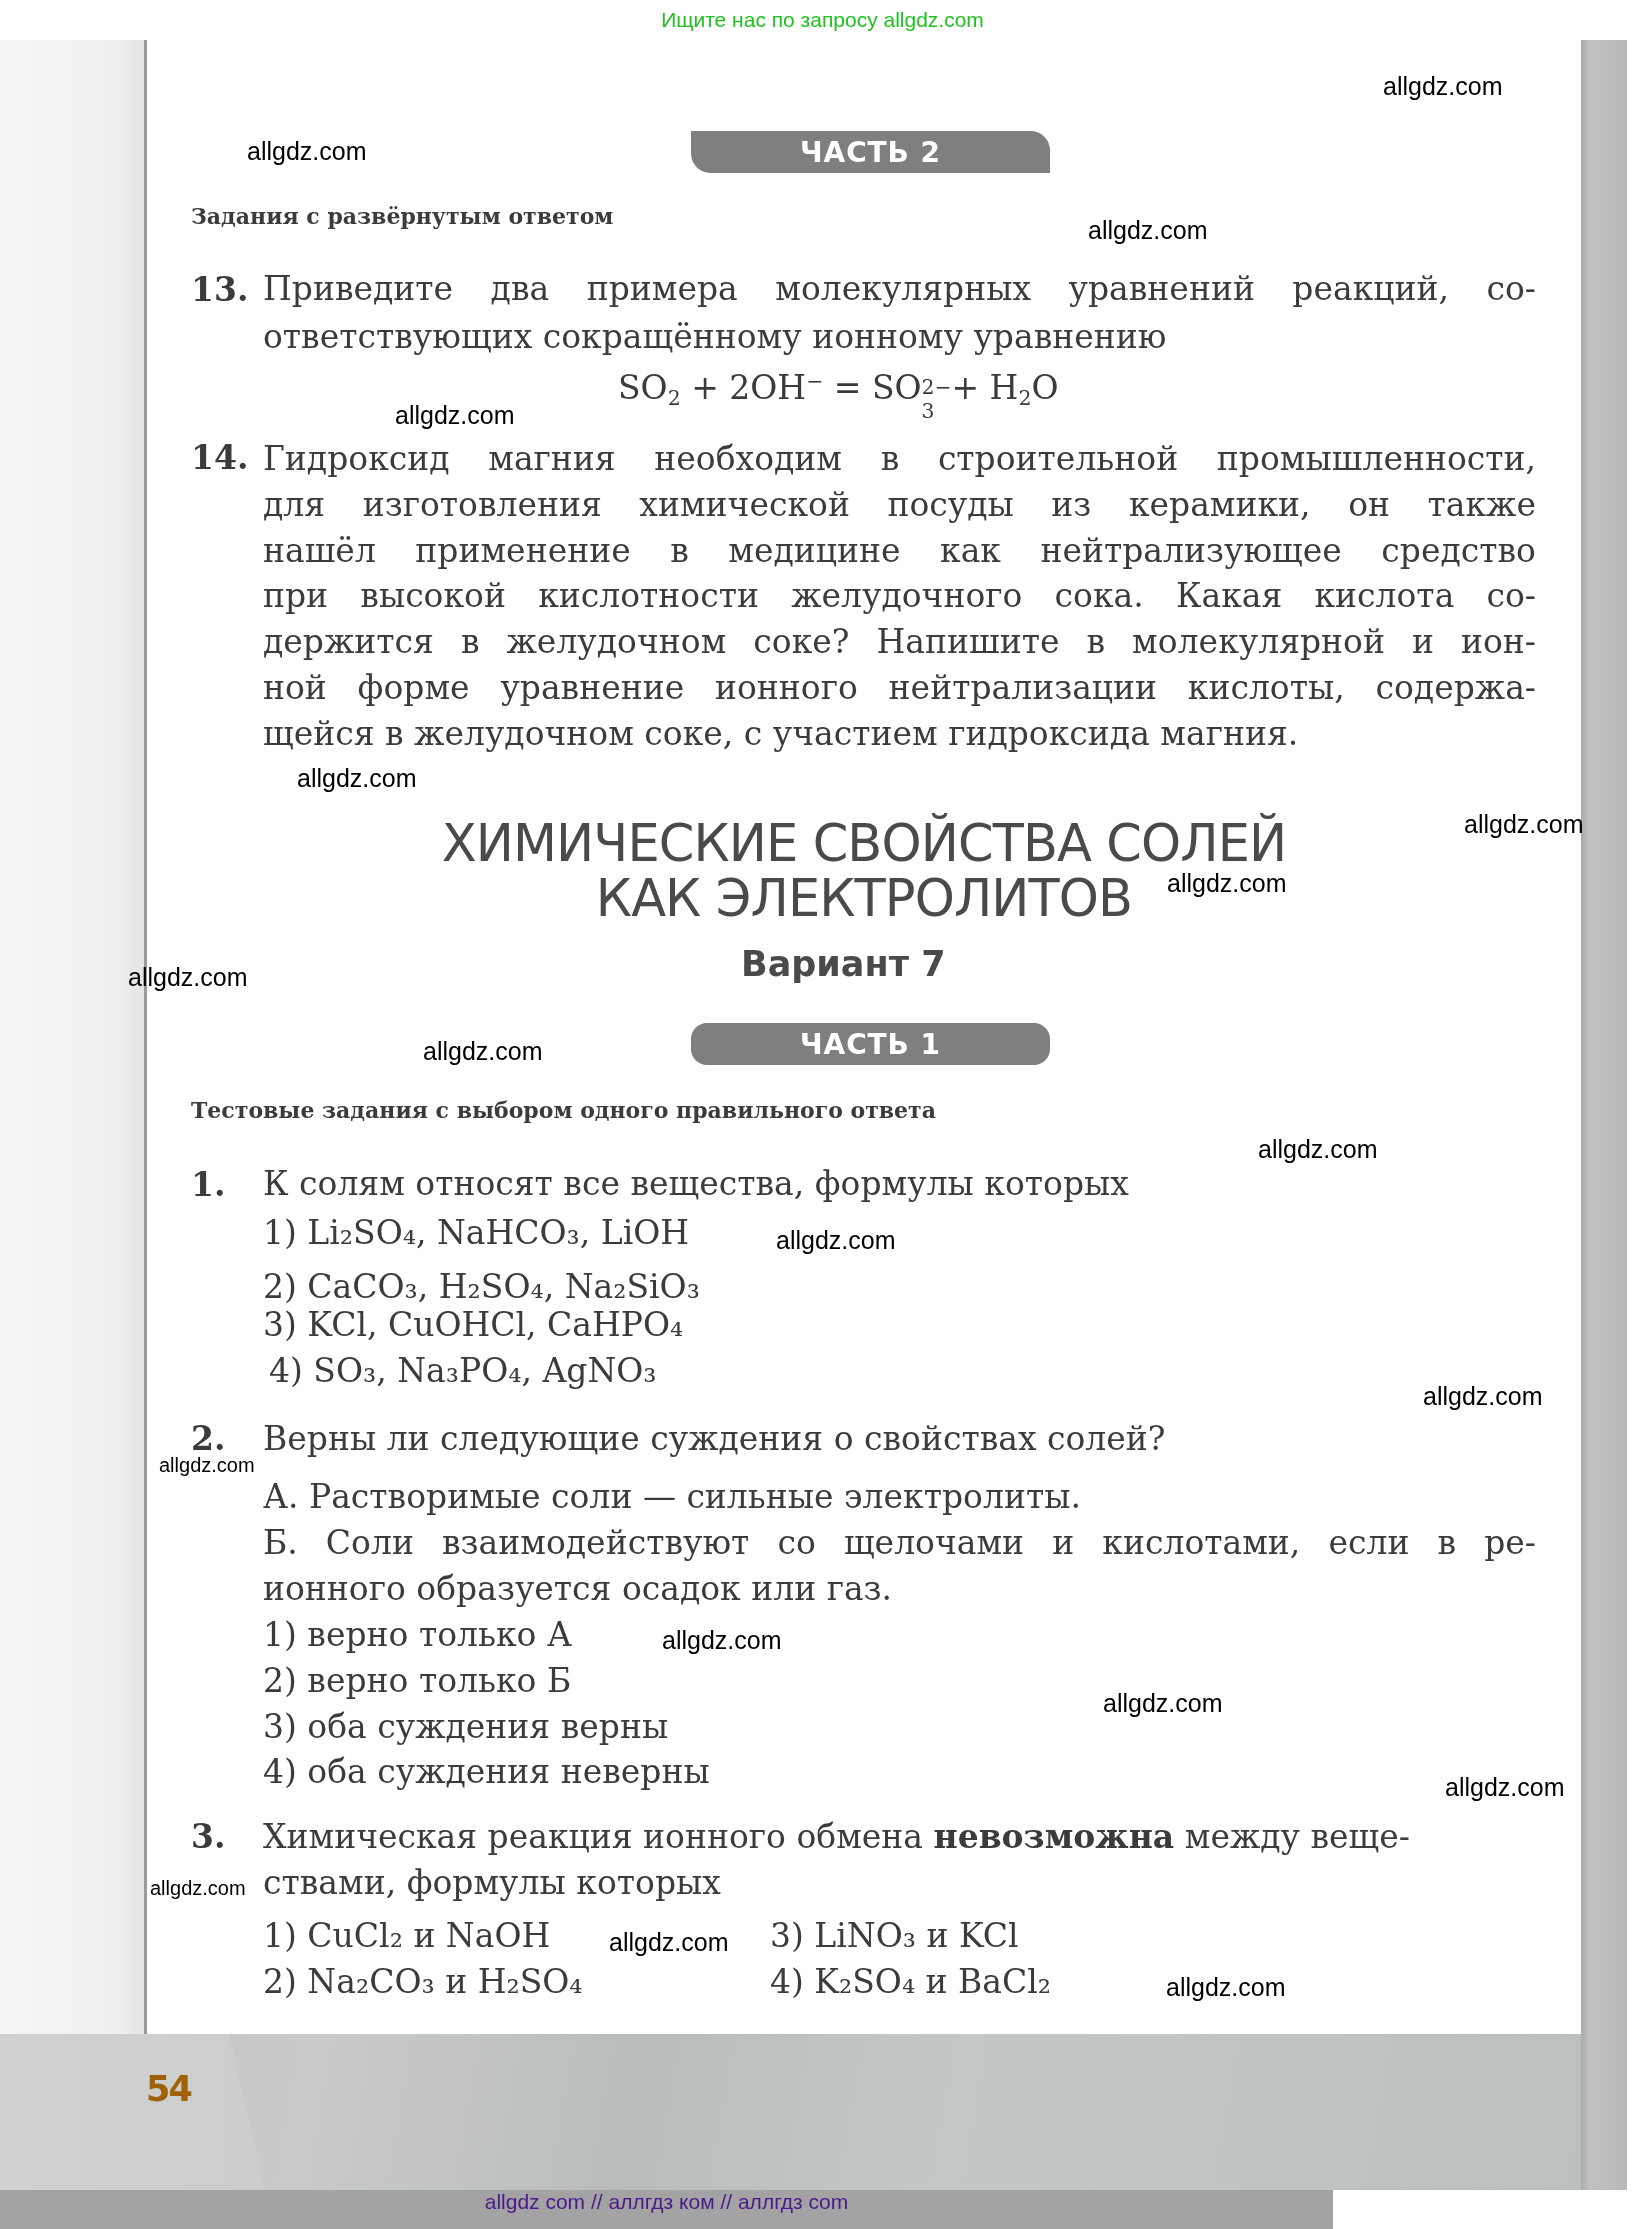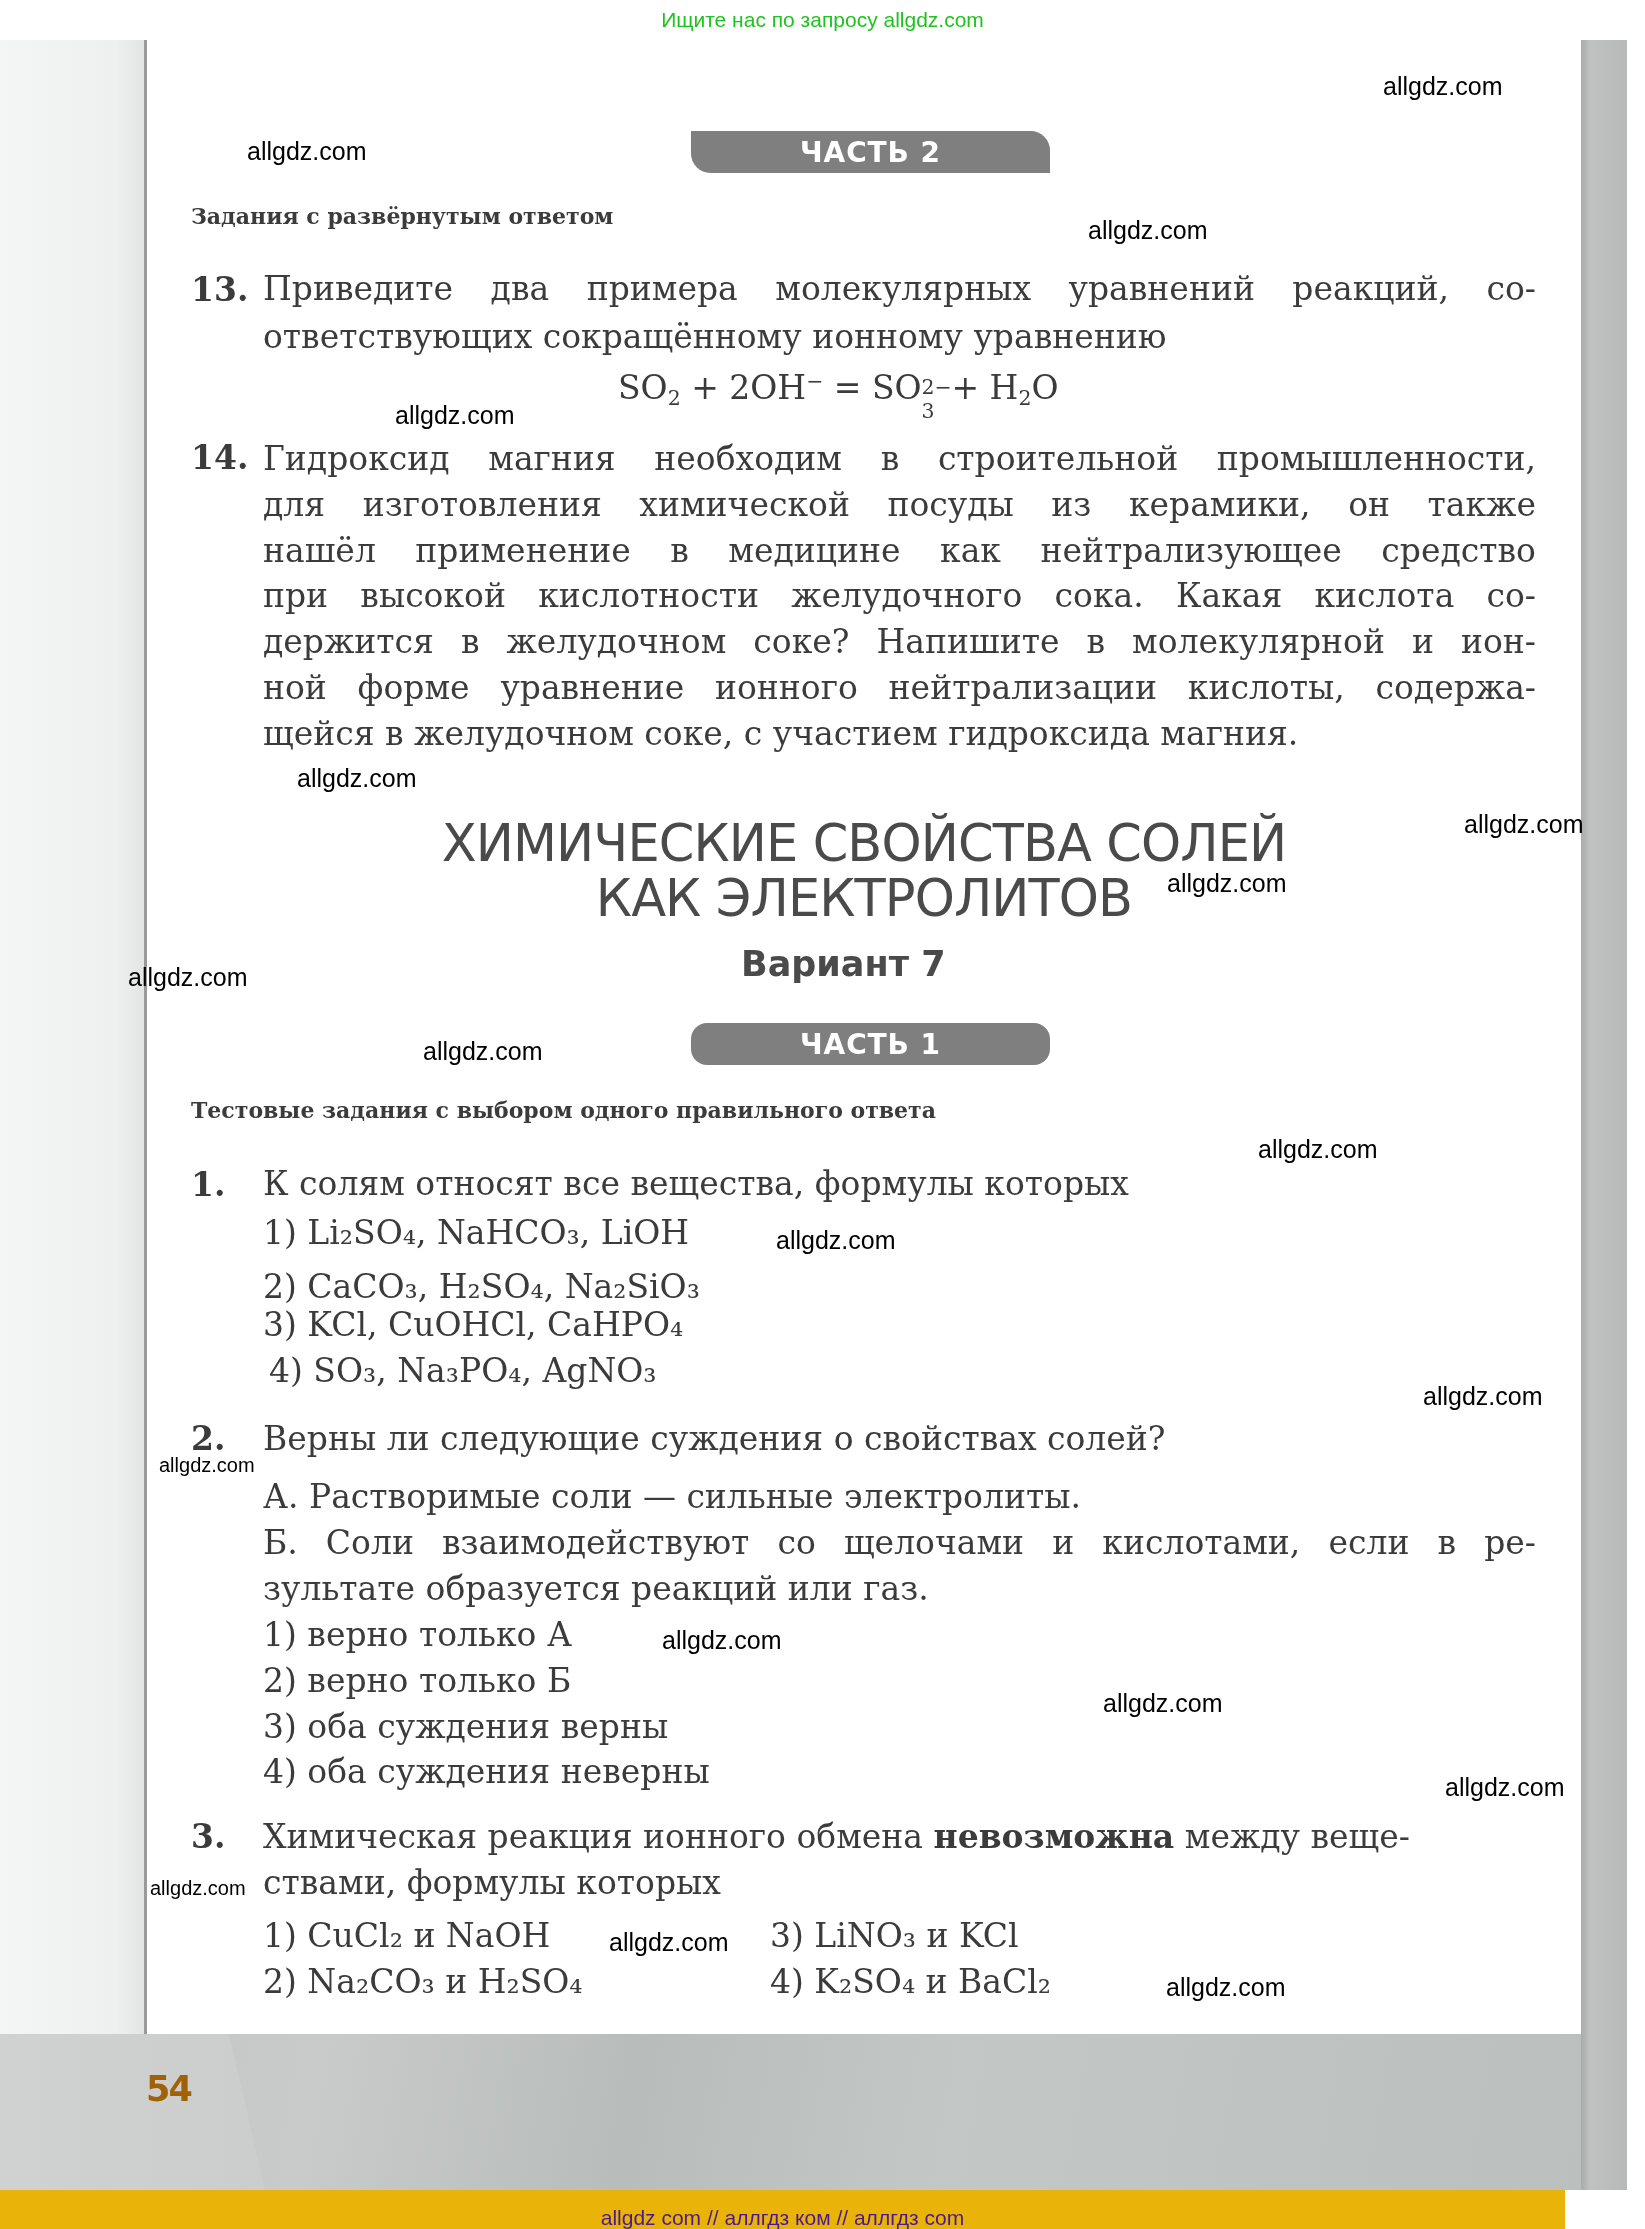--- a/index.html
+++ b/index.html
@@ -15,22 +15,22 @@
         border-bottom-left-radius:30px; }
   .right-strip { position:absolute; left:1581px; top:40px; width:46px; height:2150px;
         background:linear-gradient(90deg,#a9acab 0%, #bfc2c1 20%, #b6b9b8 100%); }
   .right-white { position:absolute; left:1627px; top:40px; width:18.5px; height:2150px; background:#ffffff; }
   .bottom-gray { position:absolute; left:0; top:2034px; width:1581px; height:156px;
         background:linear-gradient(100deg,#bfc3c2 0%, #c8cbca 20%, #b8bcbb 40%, #c3c7c6 60%, #bbbfbe 100%); }
   .bottom-gray-left { position:absolute; left:0; top:2034px; width:353px; height:156px;
         background:linear-gradient(90deg,#cfd2d1,#c9cccb); clip-path:polygon(0 0,229px 0,265px 100%,0 100%); }
   .page-number { position:absolute; left:146px; top:2069px; font-family:"DejaVu Sans", sans-serif;
         font-weight:bold; font-size:35px; color:#a16207; letter-spacing:-1.8px; }
-  .bottom-banner { position:absolute; left:0; top:2190px; width:1565px; height:40px; background:#eab308;
-        display:flex; align-items:flex-end; justify-content:center; }
+  .bottom-banner { position:absolute; left:0; top:2190px; width:1333px; height:40px; background:#a3a3a3;
+        display:flex; align-items:flex-start; justify-content:center; }
   .bottom-banner span { color:#4a1a8c; font-family:"Liberation Sans", sans-serif; font-size:21px; }
 
   .badge { position:absolute; left:691px; width:359px; height:42px; background:#7f7f7f;
         border-top-right-radius:19.4px; border-bottom-left-radius:19.4px;
         display:flex; align-items:center; justify-content:center; }
   .badge span { color:#fff; font-family:"DejaVu Sans", sans-serif; font-weight:bold; font-size:28px; letter-spacing:0.9px; }
 
   .t { position:absolute; font-size:33px; line-height:46px; white-space:nowrap; color:#3b3b3b; }
   .heading { position:absolute; font-weight:bold; font-size:22px; color:#3b3b3b; white-space:nowrap; }
   .num { position:absolute; font-weight:bold; font-size:33px; color:#3b3b3b; }
@@ -94,21 +94,21 @@
 <div class="t" style="left:263px; top:1161px;">К солям относят все вещества, формулы которых</div>
 <div class="t" style="left:263px; top:1210px;">1) Li₂SO₄, NaHCO₃, LiOH</div>
 <div class="t" style="left:263px; top:1256px;margin-top:8px;">2) CaCO₃, H₂SO₄, Na₂SiO₃</div>
 <div class="t" style="left:263px; top:1302px;">3) KCl, CuOHCl, CaHPO₄</div>
 <div class="t" style="left:269px; top:1348px;">4) SO₃, Na₃PO₄, AgNO₃</div>
 
 <div class="num" style="left:191px; top:1419px;">2.</div>
 <div class="t" style="left:263px; top:1416px;">Верны ли следующие суждения о свойствах солей?</div>
 <div class="t" style="left:263px; top:1474px;">А. Растворимые соли — сильные электролиты.</div>
 <div class="t just" style="left:263px; top:1520px; width:1273px;">Б. Соли взаимодействуют со щелочами и кислотами, если в ре-</div>
-<div class="t" style="left:263px; top:1566px;">зультате образуется реакций или газ.</div>
+<div class="t" style="left:263px; top:1566px;">ионного образуется осадок или газ.</div>
 <div class="t" style="left:263px; top:1612px;">1) верно только А</div>
 <div class="t" style="left:263px; top:1658px;">2) верно только Б</div>
 <div class="t" style="left:263px; top:1704px;">3) оба суждения верны</div>
 <div class="t" style="left:263px; top:1749px;">4) оба суждения неверны</div>
 
 <div class="num" style="left:191px; top:1817px;">3.</div>
 <div class="t" style="left:263px; top:1814px; width:1273px; display:flex; justify-content:space-between;">
     <span style="white-space:pre;"><span>Химическая реакция ионного обмена </span><b>невозможна</b><span> между веще-</span></span>
   </div>
 <div class="t" style="left:263px; top:1860px;">ствами, формулы которых</div>

